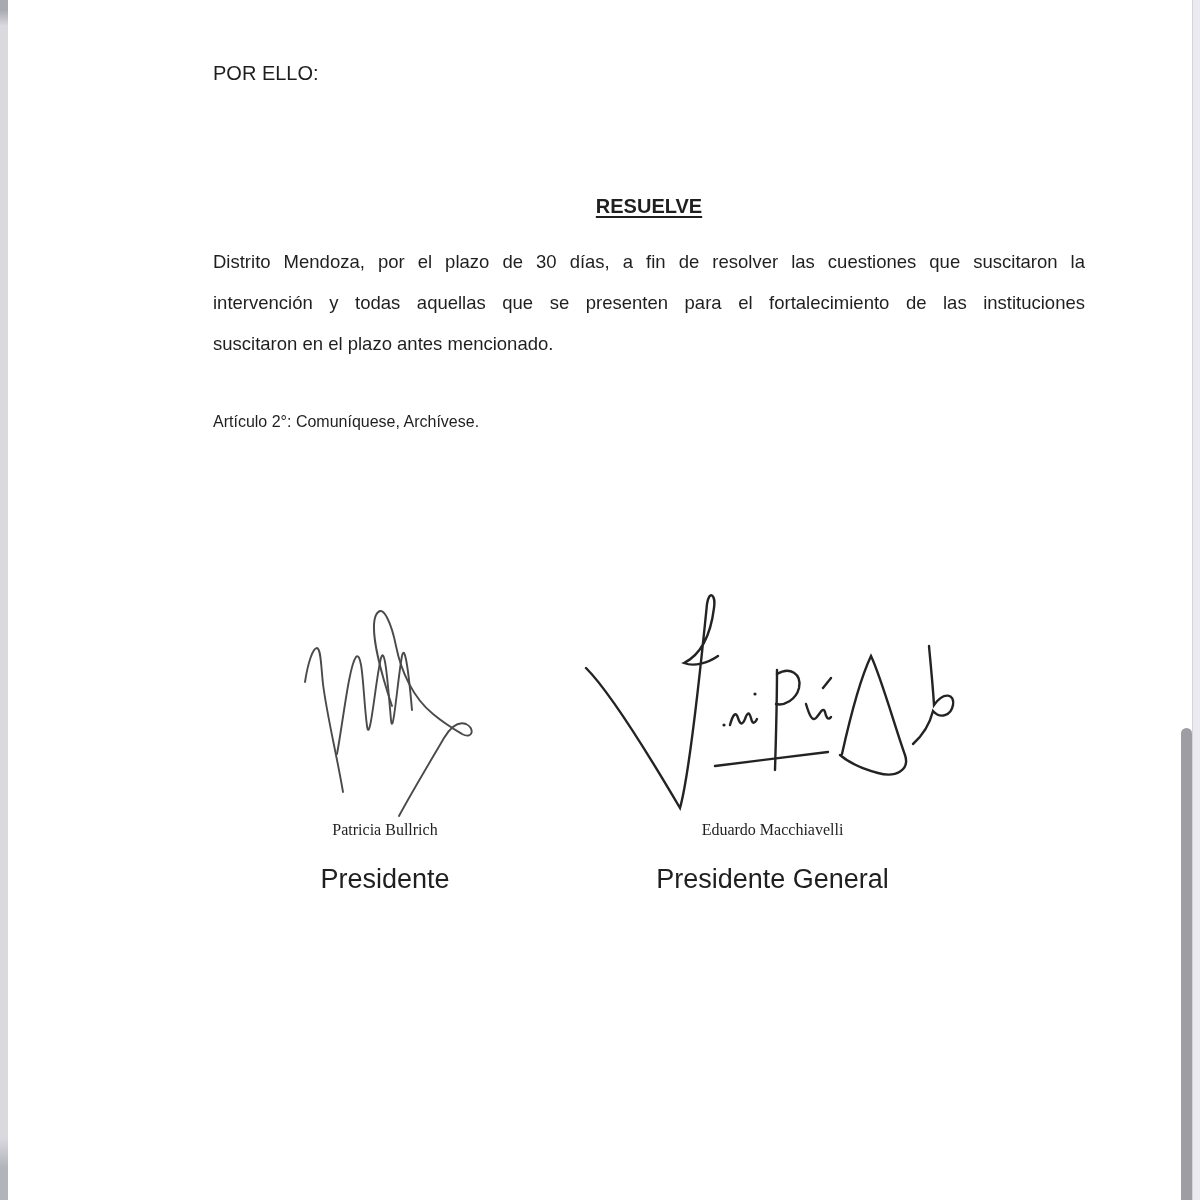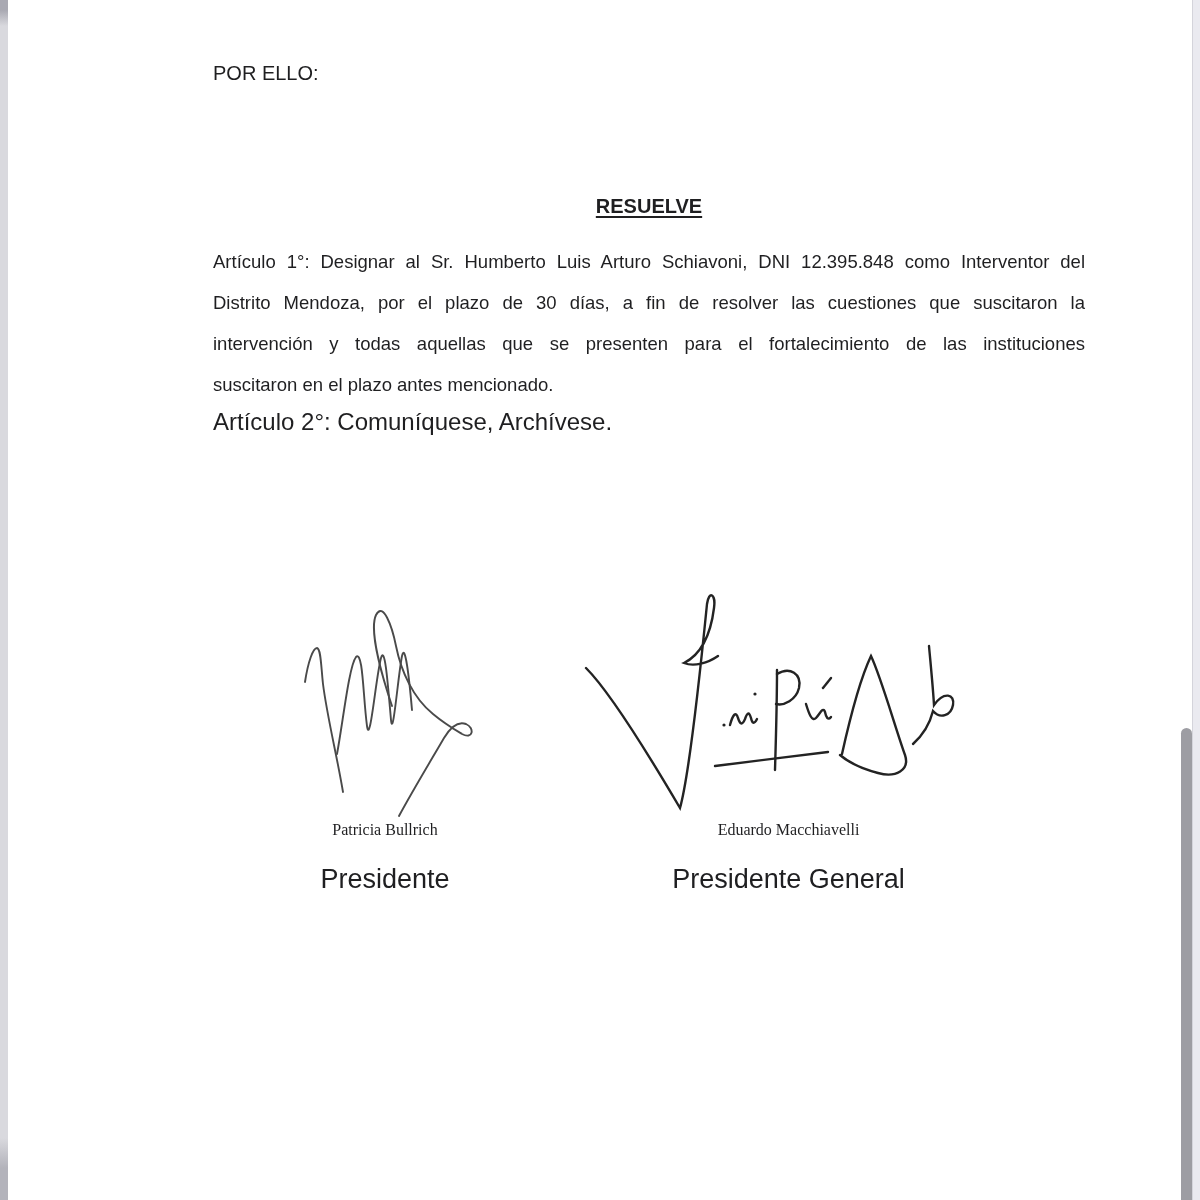--- a/index.html
+++ b/index.html
@@ -43,41 +43,40 @@
     left: 213px; top: 193px; width: 872px;
     text-align: center; font-weight: bold;
     text-decoration: underline; text-underline-offset: 3px;
   }
   .article1 { left: 213px; top: 241px; width: 872px; font-size: 18.5px; }
   .article1 .jline {
     height: 41px; line-height: 41px;
     text-align: justify; text-align-last: justify;
   }
   .article1 .lline { height: 41px; line-height: 41px; text-align: left; }
-  .article2 { left: 213px; top: 409px; font-size: 24px; }
+  .article2 { left: 213px; top: 409px; font-size: 16px; }
   .sig-svg { position: absolute; }
   .sig-name { position: absolute; top: 821px; text-align: center; font-size: 16px; font-family: Liberation Serif, serif; }
   .sig-role { position: absolute; top: 864px; text-align: center; font-size: 27px; }
   .col-left  { left: 270px; width: 230px; }
-  .col-right { left: 666px; width: 245px; }
+  .col-right { left: 650px; width: 245px; }
 </style>
 </head>
 <body>
 
 <div class="page">
 
   <div class="edge-strip-left"></div>
 
   <div class="txt intro">POR ELLO:</div>
 
 
   <div class="txt resolve">RESUELVE</div>
 
   <div class="txt article1">
-    <div class="jline">Artículo 1°: Designar al Sr. Humberto Luis Arturo Schiavoni, DNI 12.395.848 como Interventor del</div>
     <div class="jline">Distrito Mendoza, por el plazo de 30 días, a fin de resolver las cuestiones que suscitaron la</div>
     <div class="jline">intervención y todas aquellas que se presenten para el fortalecimiento de las instituciones</div>
     <div class="lline">suscitaron en el plazo antes mencionado.</div>
   </div>
 
   <div class="txt article2">Artículo 2°: Comuníquese, Archívese.</div>
 
   <svg class="sig-svg" style="left:293px; top:604px;" width="190" height="218" viewBox="0 0 190 218" fill="none" stroke="#2b2b2b" stroke-width="1.9" stroke-linecap="round" opacity="0.85">
     <path d="M 12 78 C 15 58, 20 44, 24 44 C 28 45, 28 62, 30 80 C 34 112, 44 152, 50 188"></path>
     <path d="M 44 150 C 50 118, 56 62, 63 53 C 70 46, 70 92, 74 122 C 77 143, 83 72, 88 54 C 92 40, 95 82, 98 116 C 100 136, 105 72, 109 52 C 112 38, 116 72, 119 106"></path>

